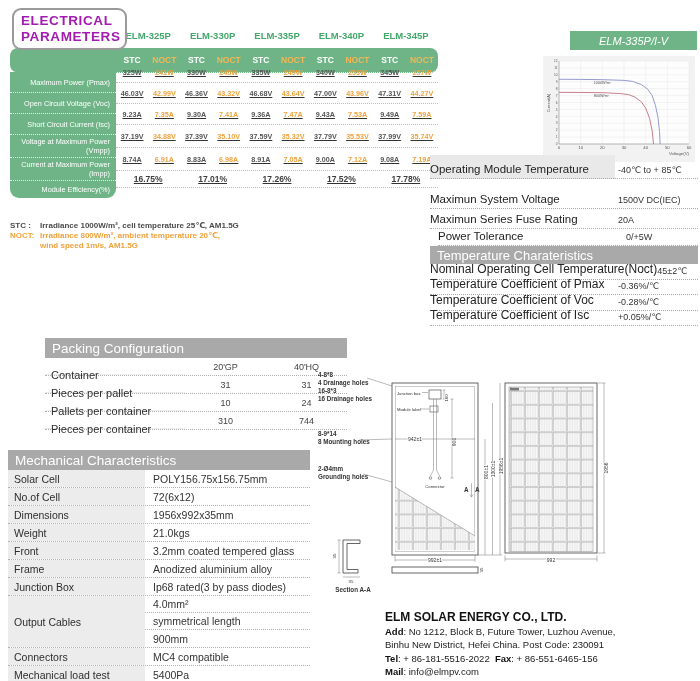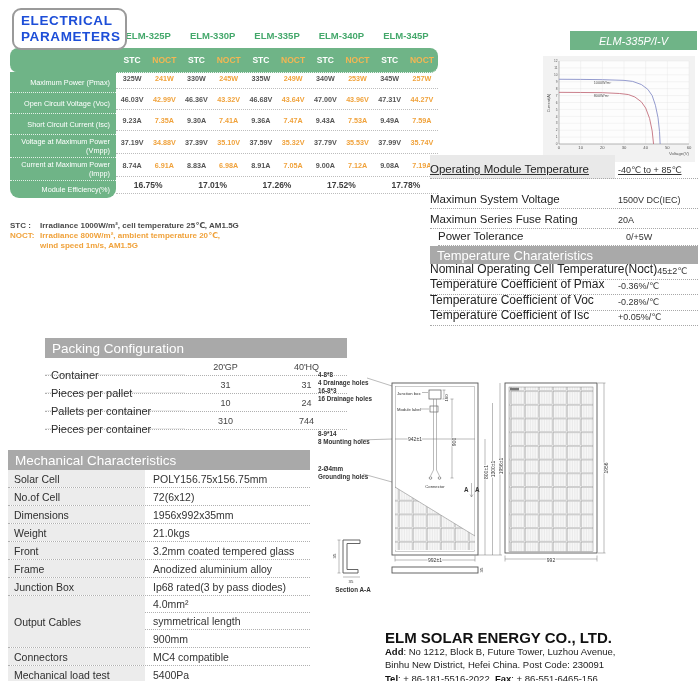--- a/index.html
+++ b/index.html
@@ -4,34 +4,34 @@
 <style>
   html,body{margin:0;padding:0;}
   body{width:700px;height:681px;position:relative;background:#fff;
        font-family:"Liberation Sans","DejaVu Sans",sans-serif;color:#333;overflow:hidden;}
   .abs{position:absolute;}
 
   
   .elec{left:10px;top:26px;width:428px;height:176px;}
   .elec-title{left:2px;top:-18px;width:104px;height:38px;background:#fff;border:2px solid #9a9a9a;
       border-radius:9px;z-index:5;display:flex;flex-direction:column;justify-content:center;padding-left:7px;}
-  .elec-title span{font-size:13.5px;font-weight:bold;color:#1d4ed8;letter-spacing:.6px;line-height:16px;}
+  .elec-title span{font-size:13.5px;font-weight:bold;color:#a21caf;letter-spacing:.6px;line-height:16px;}
   .elec-models{left:106px;top:2px;width:322px;height:16px;display:flex;}
   .elec-model{flex:1 1 0;text-align:center;font-size:9.5px;font-weight:bold;color:#44a86b;line-height:16px;}
   .elec-band{left:0;top:22px;width:428px;height:24px;background:#6fb487;border-radius:8px;
       border-bottom:1px dotted rgba(255,255,255,.85);}
   .elec-band-cells{position:absolute;left:106px;top:0;width:322px;height:24px;display:flex;}
   .bcell{flex:1 1 0;display:flex;align-items:center;justify-content:center;font-size:8.5px;font-weight:bold;}
   .bcell.stc{color:#ffffff;} .bcell.noct{color:#f4b653;}
   .elec-labels{left:0;top:46px;width:106px;background:#6fb487;border-radius:0 0 9px 9px;overflow:hidden;}
   .elec-label{display:flex;flex-direction:column;justify-content:center;align-items:flex-end;
       padding-right:6px;border-bottom:1px dotted rgba(255,255,255,.8);box-sizing:border-box;}
   .elec-label:last-child{border-bottom:none;}
   .elec-label span{font-size:7.3px;color:#fff;line-height:9px;text-align:right;}
-  .elec-rows{left:106px;top:42px;width:322px;border-top:0;}
+  .elec-rows{left:106px;top:36px;width:322px;border-top:0;text-decoration:underline;}
   .elec-row{display:flex;border-bottom:1px dotted #bdbdbd;box-sizing:border-box;}
   .ecell{flex:1 1 0;display:flex;align-items:center;justify-content:center;
       font-size:7.2px;font-weight:bold;color:#545454;}
   .ecell.noct{color:#f0a23b;}
   .ecell.eff{font-size:8.5px;color:#3e3e3e;}
   .er0,.er1,.er2{height:21px;} .er3,.er4{height:23px;} .er5{height:17px;}
 
   
   .footnote{left:10px;top:221px;width:300px;font-size:8px;font-weight:bold;}
   .fn-row{display:flex;}
@@ -42,21 +42,21 @@
   
   .chart-title{left:570px;top:31px;width:127px;height:19px;background:#6fb487;color:#fff;
       font-size:11px;display:flex;align-items:center;justify-content:center;font-style:italic;}
   .chart-box{left:543px;top:56px;width:152px;height:106px;background:#f2f2f2;}
 
   
   .specs{left:430px;top:155px;width:268px;}
   .spec-row{display:flex;align-items:flex-end;padding-bottom:3px;border-bottom:1px dotted #a8a8a8;box-sizing:border-box;}
   .spec-row .slabel{flex:0 0 188px;font-size:11.5px;color:#222;white-space:nowrap;}
   .spec-row .svalue{font-size:9px;color:#333;white-space:nowrap;}
-  .spec-row.shaded{background:linear-gradient(to right,#e9e9e9 185px,rgba(233,233,233,0) 185px);text-decoration:underline;}
+  .spec-row.shaded{background:linear-gradient(to right,#e9e9e9 185px,rgba(233,233,233,0) 185px);}
   .sr0{height:24px;} .sr1{height:30px;} .sr2{height:20px;} .sr3{height:17px;margin-left:8px;}
   .trow{height:15.5px;}
   .trow .slabel{font-size:12px;}
   .graybar{background:#a9a9a9;color:#fff;font-size:13px;height:18px;display:flex;align-items:center;padding-left:7px;}
   .graybar.tall{height:20px;font-size:13.5px;}
 
   
   .packing{left:8px;top:338px;width:302px;padding-left:37px;}
   .pack-row{display:flex;height:18px;border-bottom:1px dotted #b0b0b0;box-sizing:border-box;}
   .pack-row .plabel{flex:0 0 140px;background:#ececec;font-size:11px;color:#2e2e2e;display:flex;align-items:center;padding-left:6px;box-sizing:border-box;margin-top:16px;}
@@ -77,21 +77,21 @@
   .diagram text{fill:#333;}
   .dt{font-size:6.3px;font-weight:bold;}
   .sm{font-size:4.2px;}
   .dim{font-size:5px;paint-order:stroke;stroke:#fff;stroke-width:1.4px;fill:#333;}
   .dimsm{font-size:4.3px;paint-order:stroke;stroke:#fff;stroke-width:1.2px;fill:#333;}
   .dln{stroke:#777;stroke-width:0.5;fill:none;}
   .frm{stroke:#555;stroke-width:0.9;fill:#fff;}
 
   
   .company{left:385px;top:611px;width:310px;font-size:9.5px;color:#222;line-height:13.5px;}
-  .company .cname{font-weight:bold;font-size:15px;color:#111;margin-top:20px;}
+  .company .cname{font-weight:bold;font-size:12px;color:#111;}
   .company b{color:#111;}
 </style>
 </head>
 <body>
 
 <div class="abs elec">
   <div class="abs elec-title">
     <span>ELECTRICAL</span>
     <span>PARAMETERS</span>
   </div>

